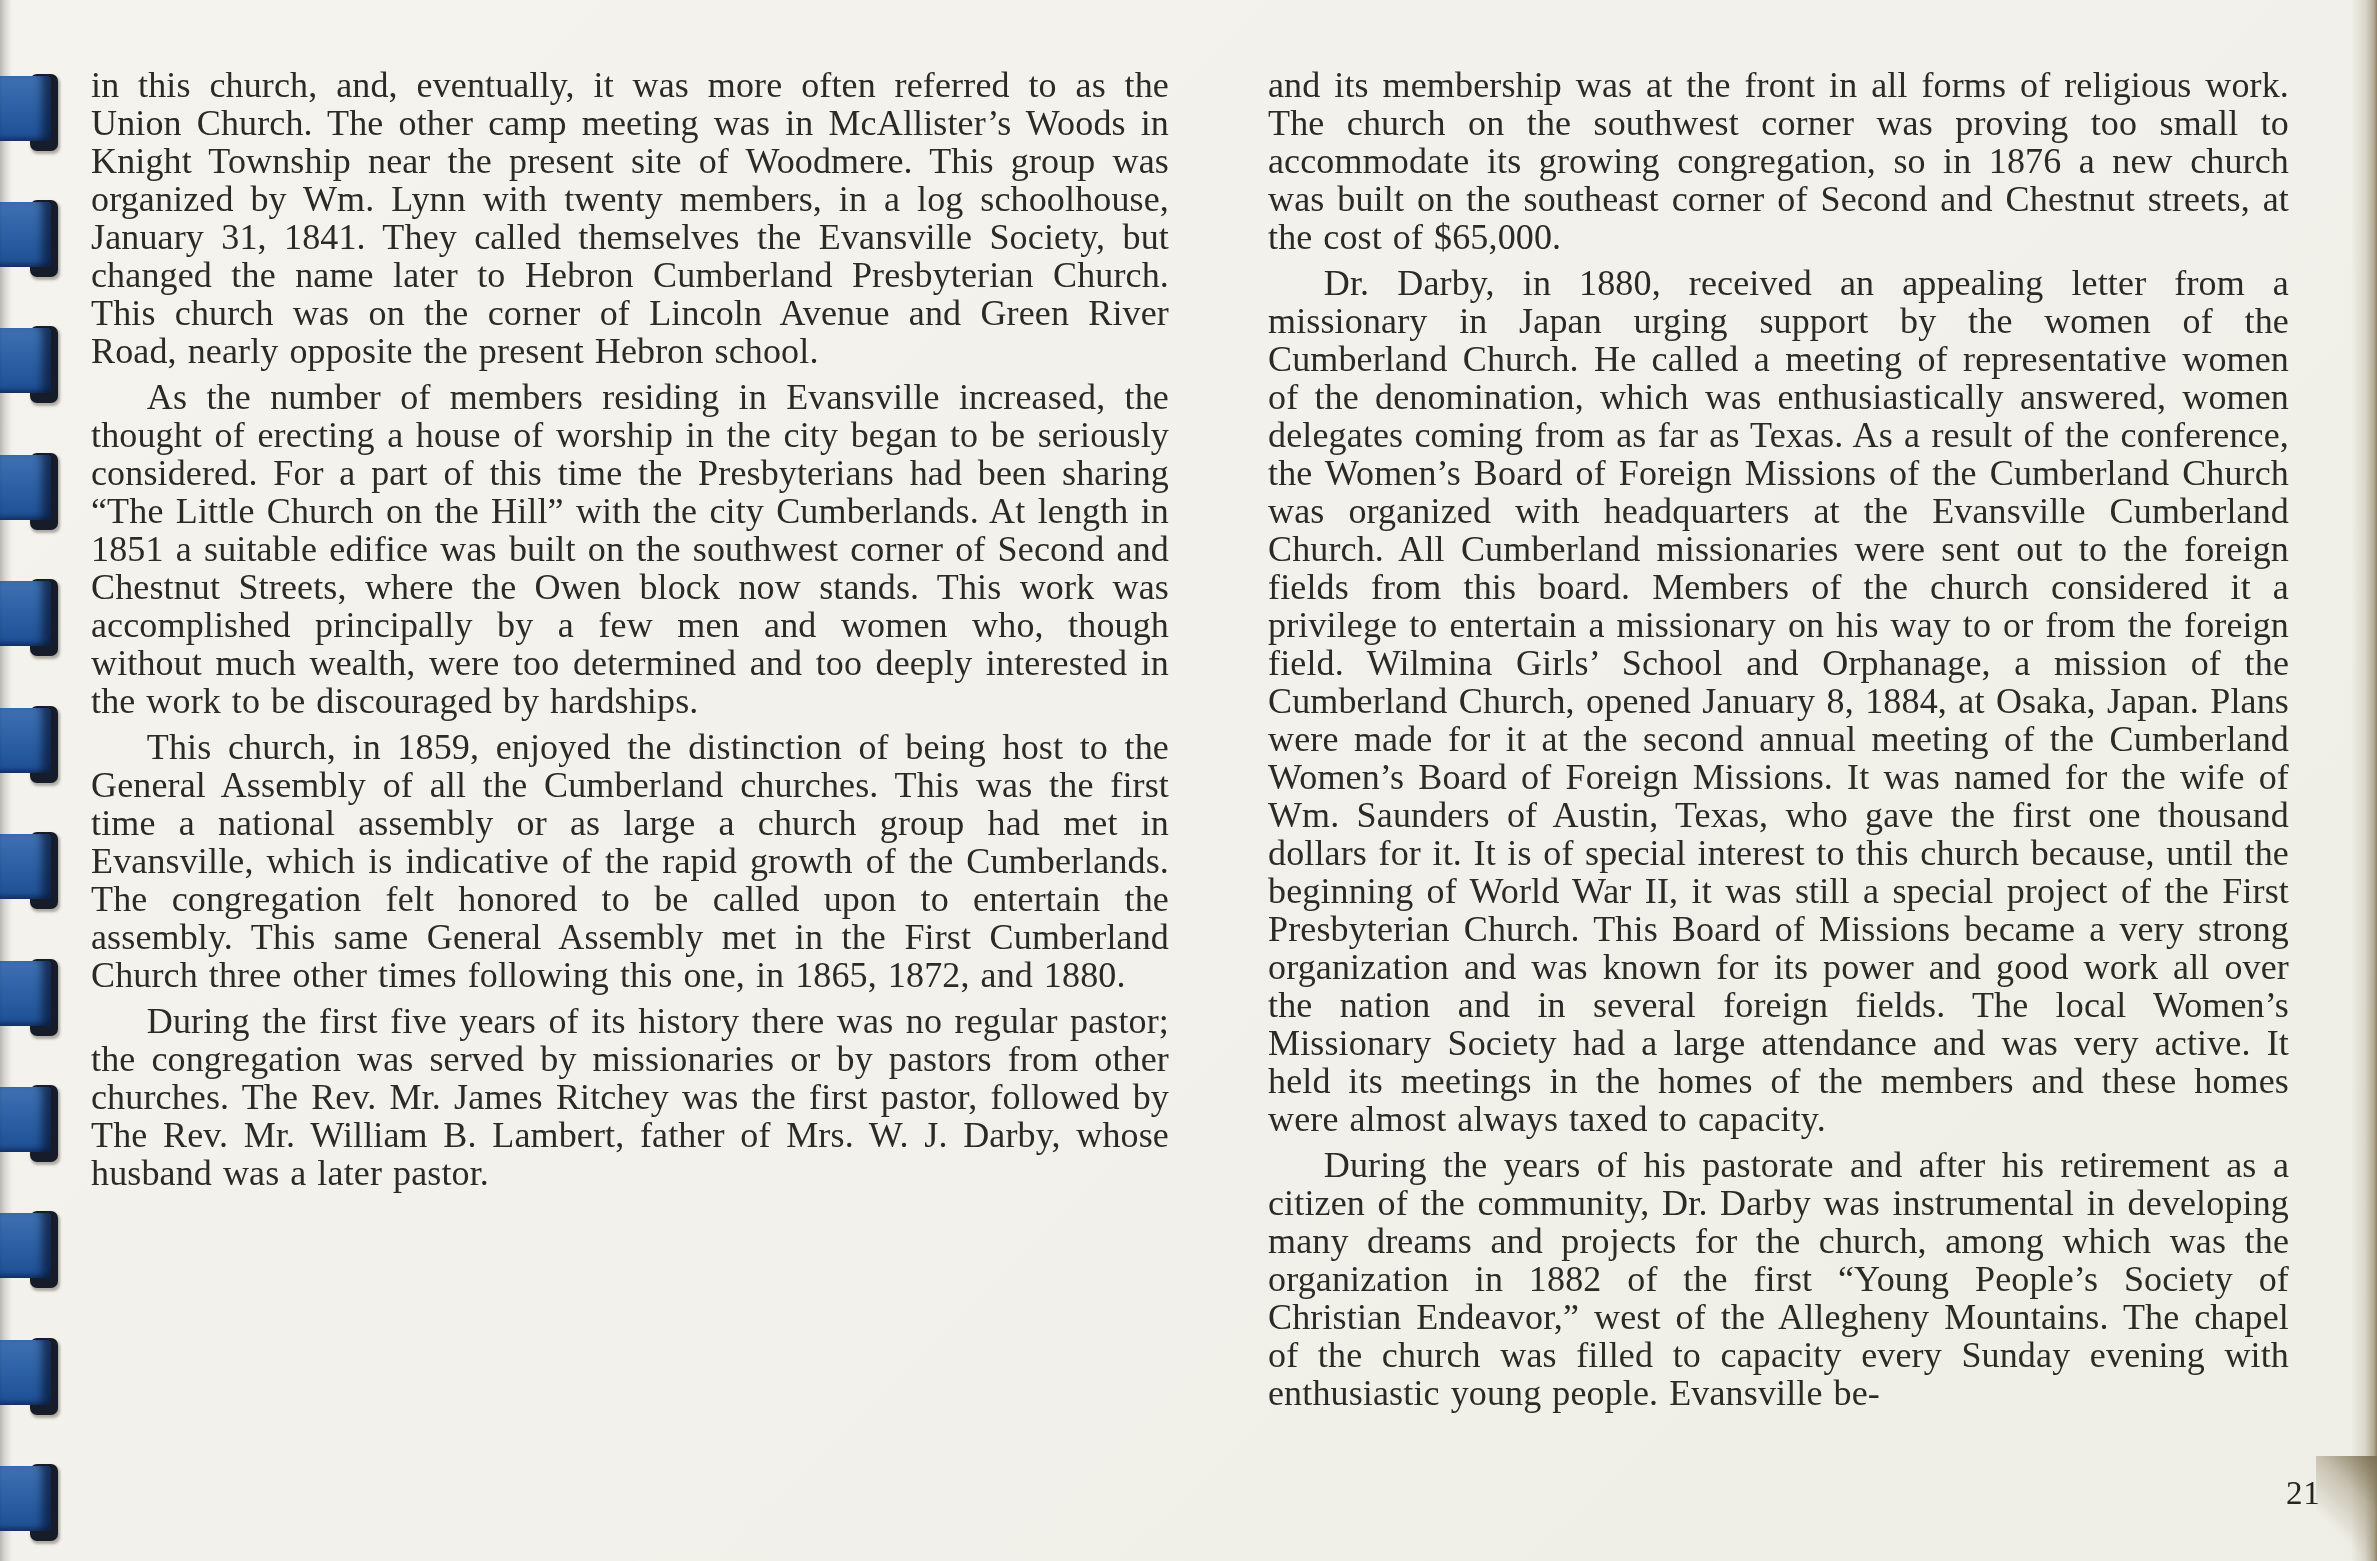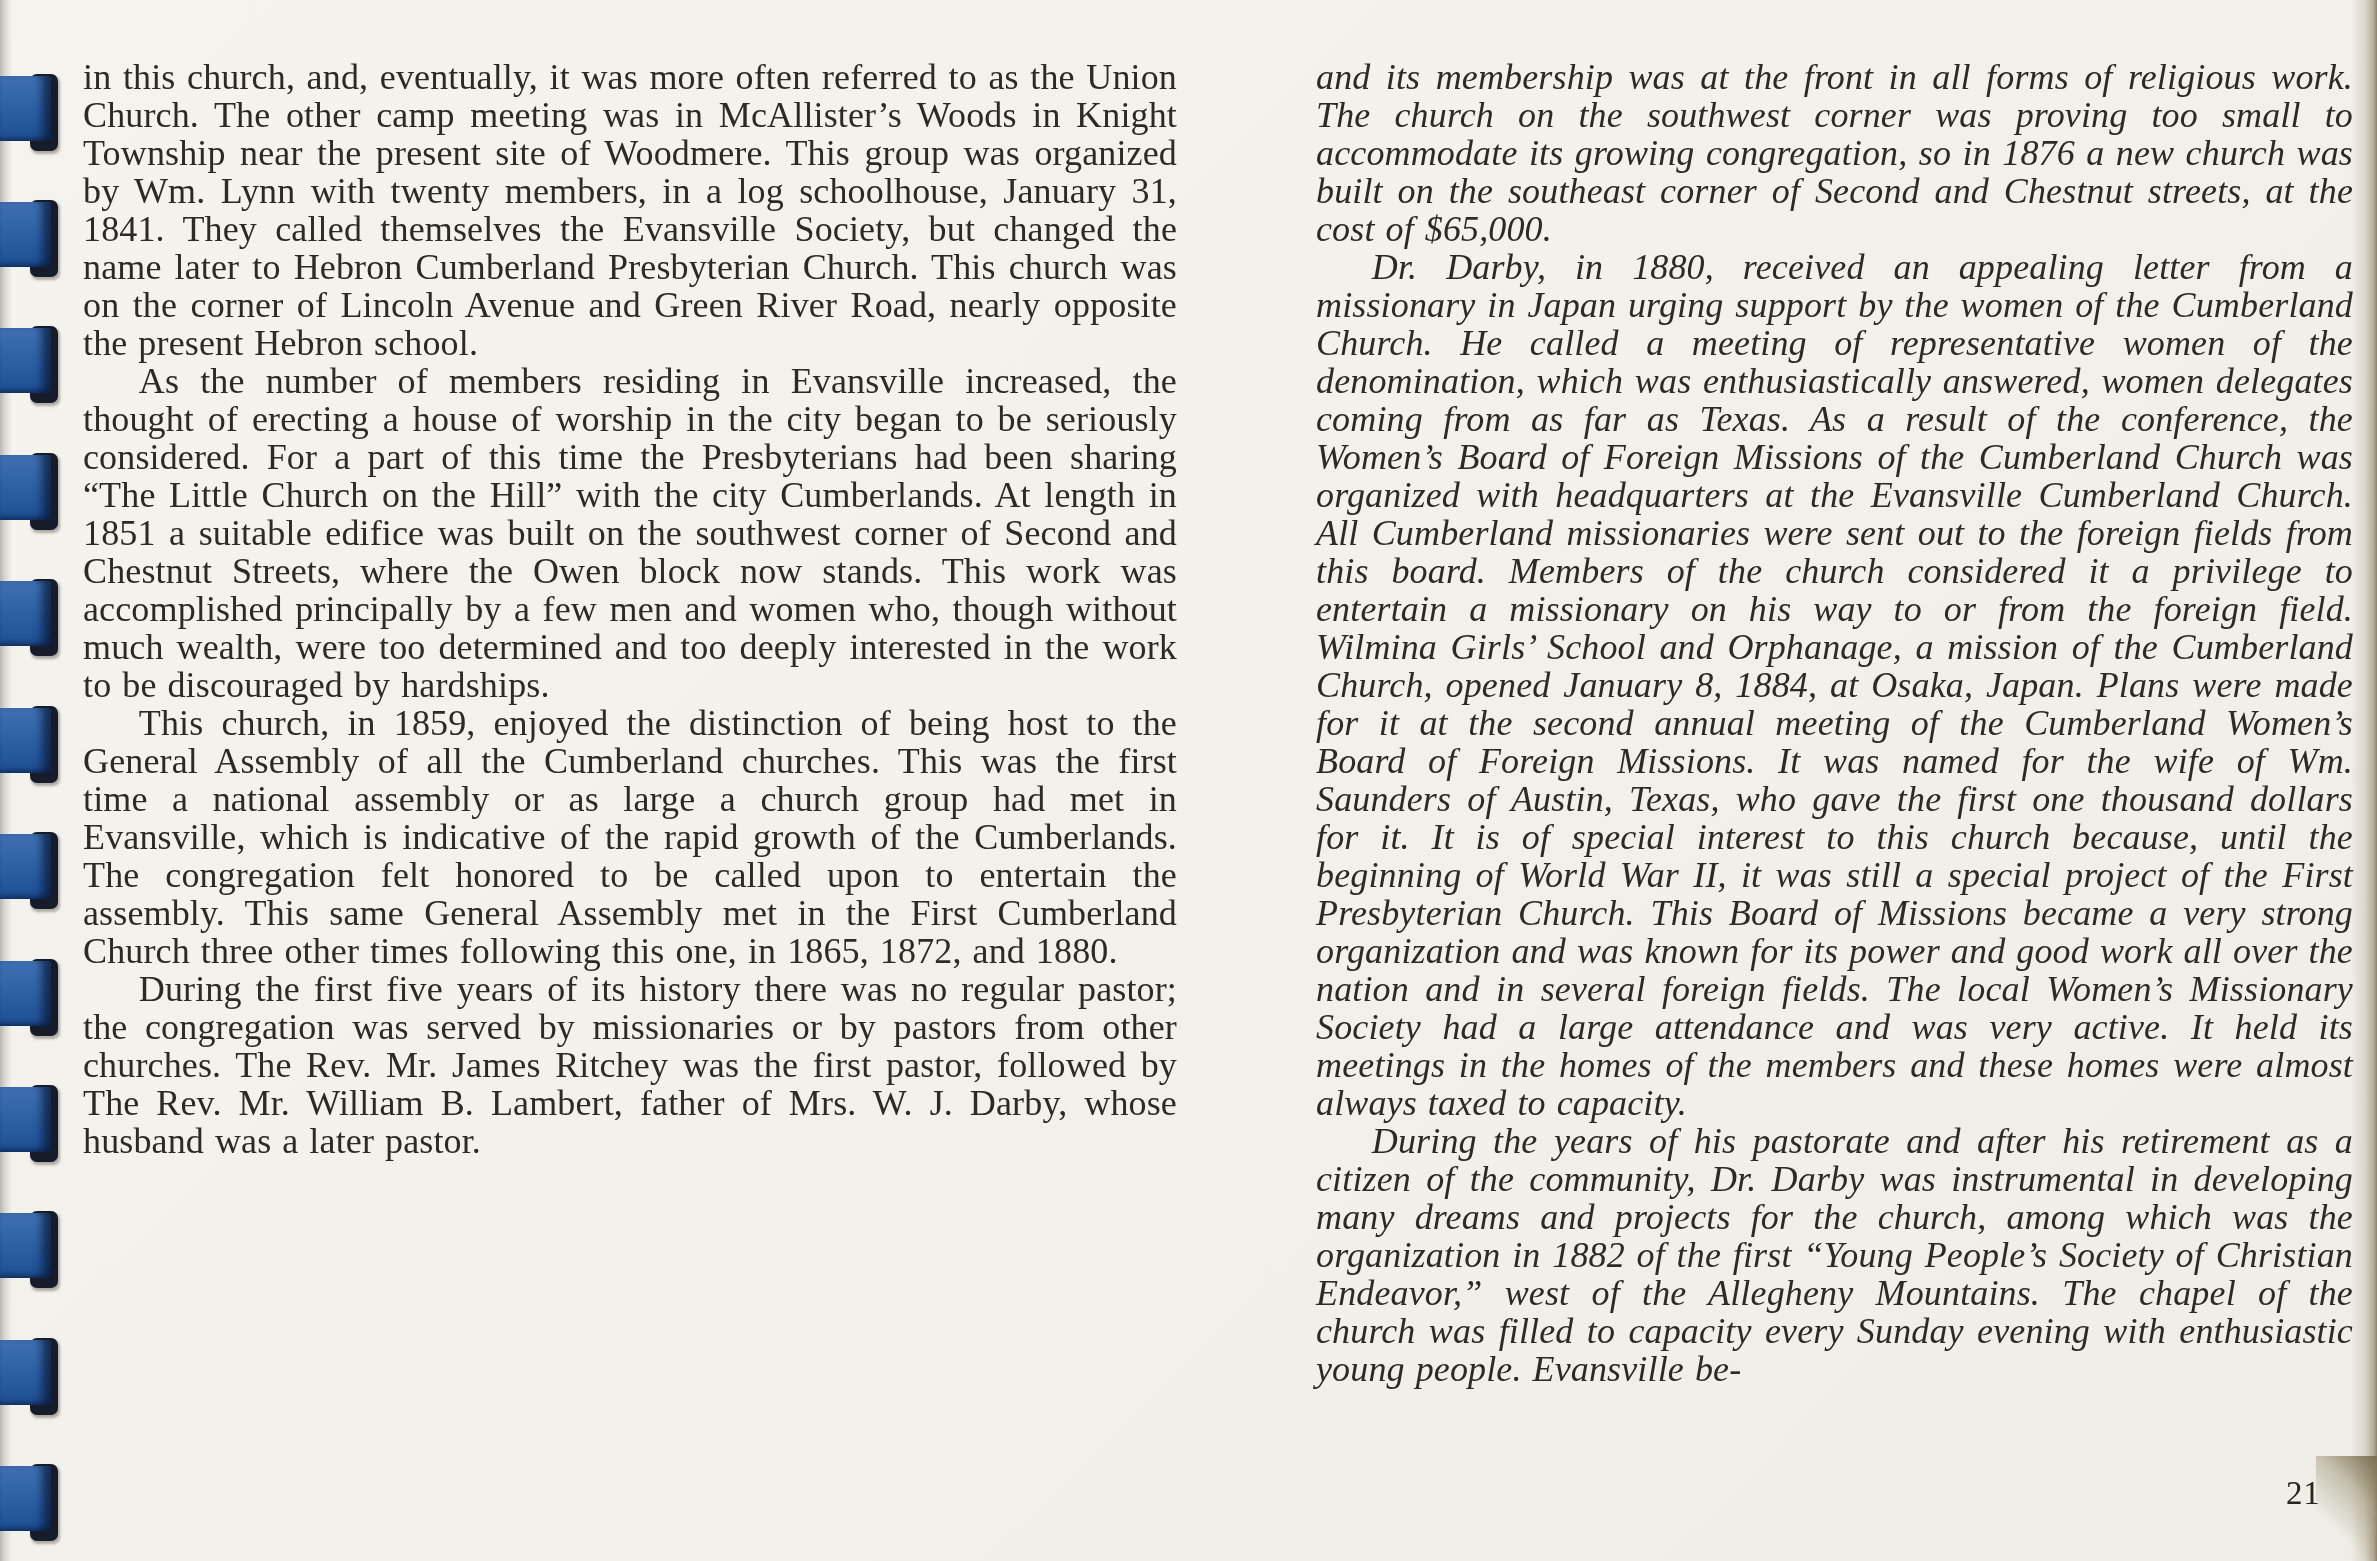--- a/index.html
+++ b/index.html
@@ -42,22 +42,22 @@
   }
   
   .column{
     position:absolute;top:58px;
     text-align:justify;
     font-size:36px;line-height:38px;
     letter-spacing:.004em;word-spacing:.05em;
     color:#2b2a24;
   }
   .column-left{left:83px;width:1094px;}
-  .column-right{left:1316px;width:1037px;font-style:italic;}
-  .column p{margin:0;text-indent:1.55em;}
+  .column-right{left:1260px;width:1037px;}
+  .column p{margin:8px;text-indent:1.55em;}
   .column p.noindent{text-indent:0;}
   .page-number{
     position:absolute;left:2286px;top:1475px;
     font-size:33px;color:#26251f;letter-spacing:.02em;
   }
 </style>
 </head>
 <body>
 
 <div class="page">

